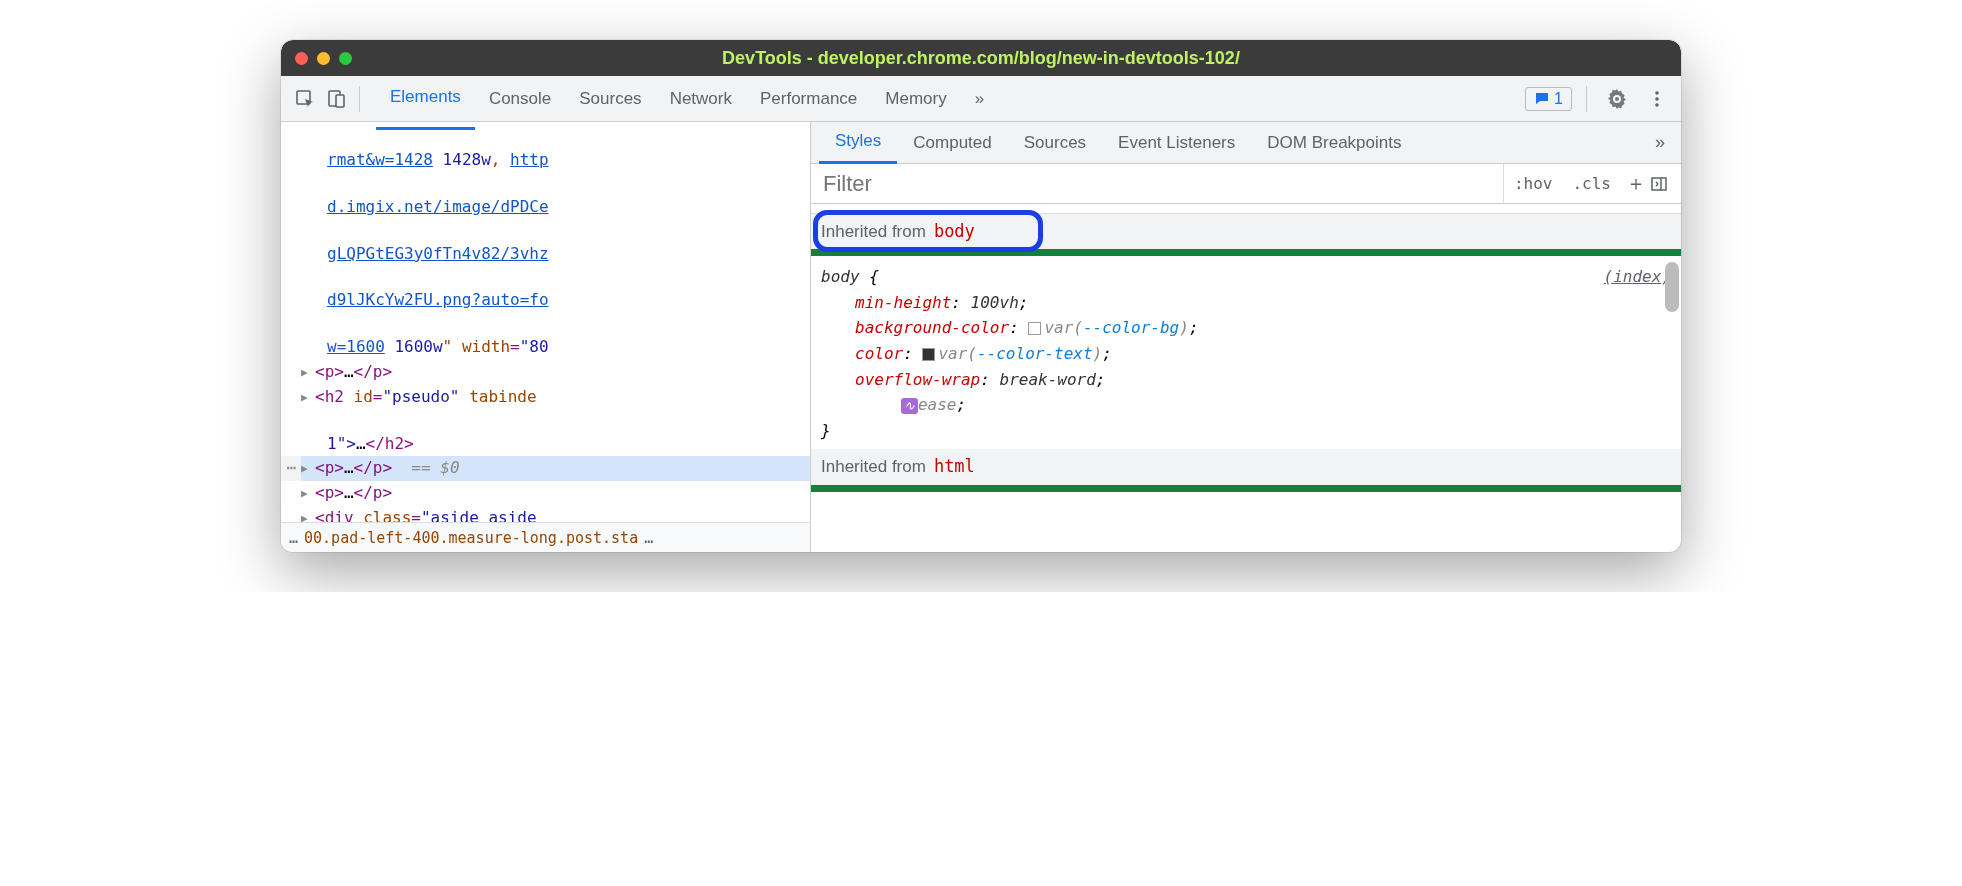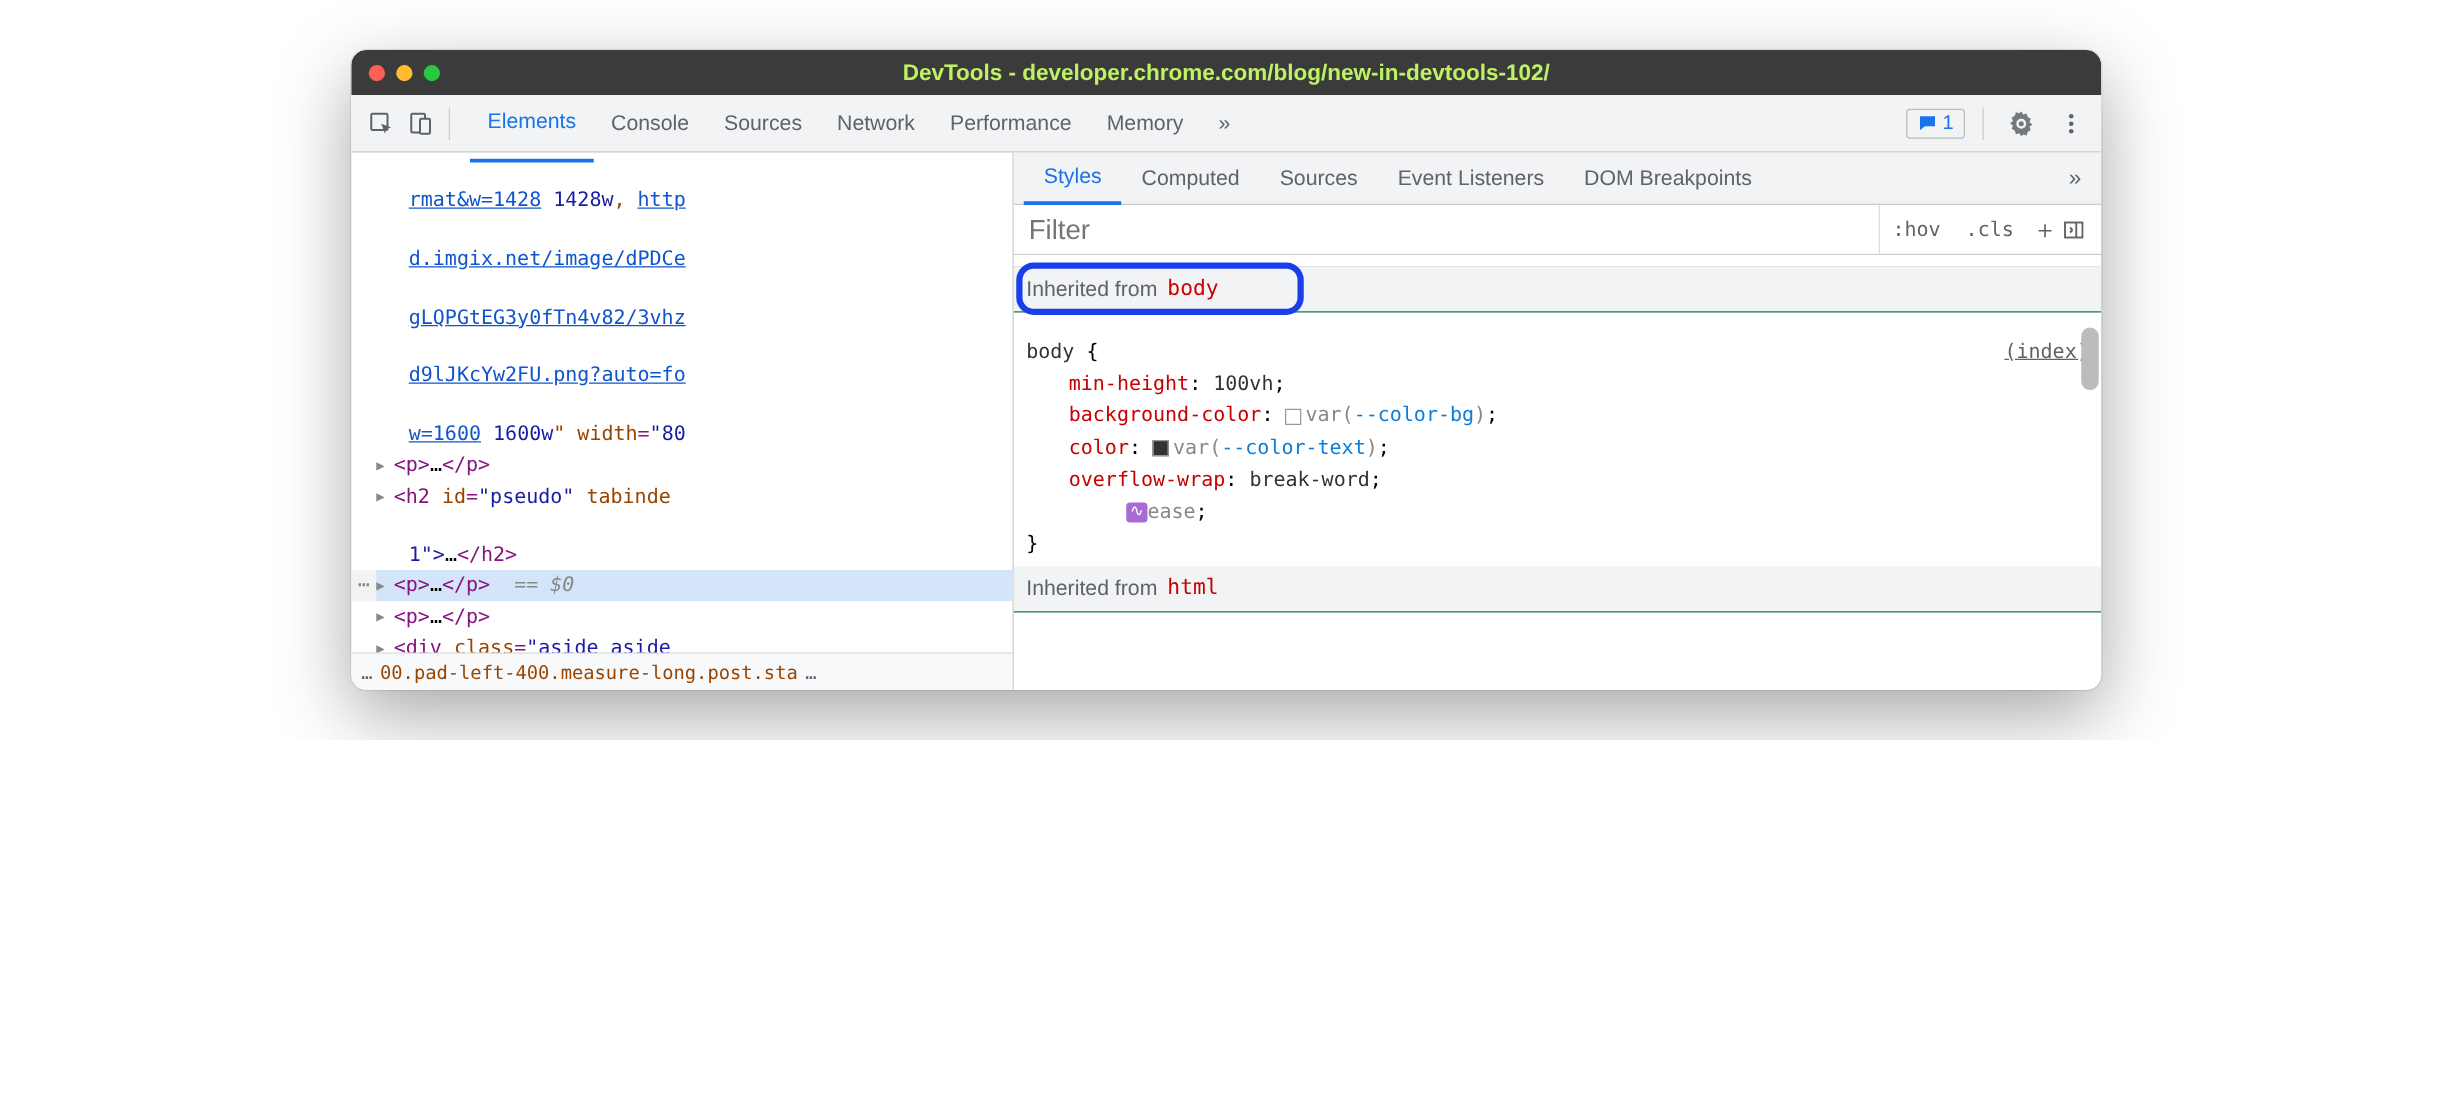--- a/index.html
+++ b/index.html
@@ -114,30 +114,30 @@
     font-family: Menlo, Consolas, monospace; font-size: 16px; color: #5f6368;
     padding: 0 10px; cursor: pointer;
   }
   .fb-icon { width: 30px; text-align: center; color:#5f6368; font-size:20px; cursor:pointer;}
   .styles-body {
     flex: 1; overflow: hidden; position: relative;
     font-family: Menlo, Consolas, monospace; font-size: 16px; line-height: 1.6;
   }
   .spacer { height: 10px; border-bottom: 1px solid #ddd; background:#fff;}
   .inherit-row {
-    background: #f1f3f4; border-bottom: 1px solid #15803d; padding: 4px 10px;
+    background: #f1f3f4; border-bottom: 7px solid #15803d; padding: 4px 10px;
     color: #5f6368; font-family: -apple-system, sans-serif; font-size: 17px;
     display: flex; align-items: center; gap: 8px;
   }
   .inherit-row .from-el { color: #c80000; font-family: Menlo, monospace;}
   .highlight-ring {
     position: absolute; border: 5px solid #1a3ee8; border-radius: 14px;
     pointer-events:none;
   }
-  .rule-block { padding: 18px 10px 2px 10px; position: relative;}
+  .rule-block { padding: 8px 10px 2px 10px; position: relative; font-style: italic;}
   .rule-head { display: flex; justify-content: space-between;}
   .selector { color: #333; }
   .src-link { color: #5f6368; text-decoration: underline;}
   .prop-line { padding-left: 34px; }
   .prop-n { color: #c80000; }
   .prop-v { color: #333; }
   .val-var { color: #888;}
   .val-varname { color: #0b7dda;}
   .val-ease { background: #a66bd4; color:#fff; border-radius:3px; padding:0 3px; font-size:13px; display:inline-block; line-height:16px; vertical-align:middle;}
   .swatch { display:inline-block; width:13px; height:13px; border:1px solid #999; vertical-align:middle; margin-right:3px;}

